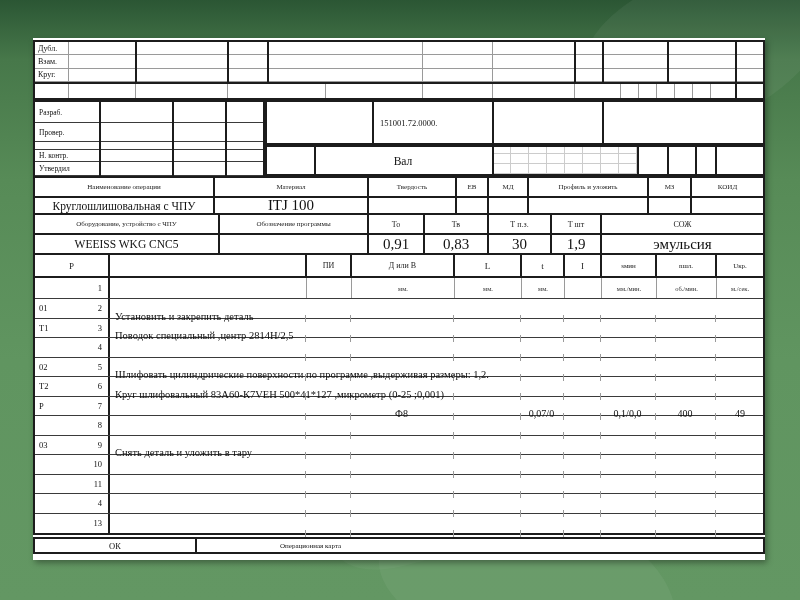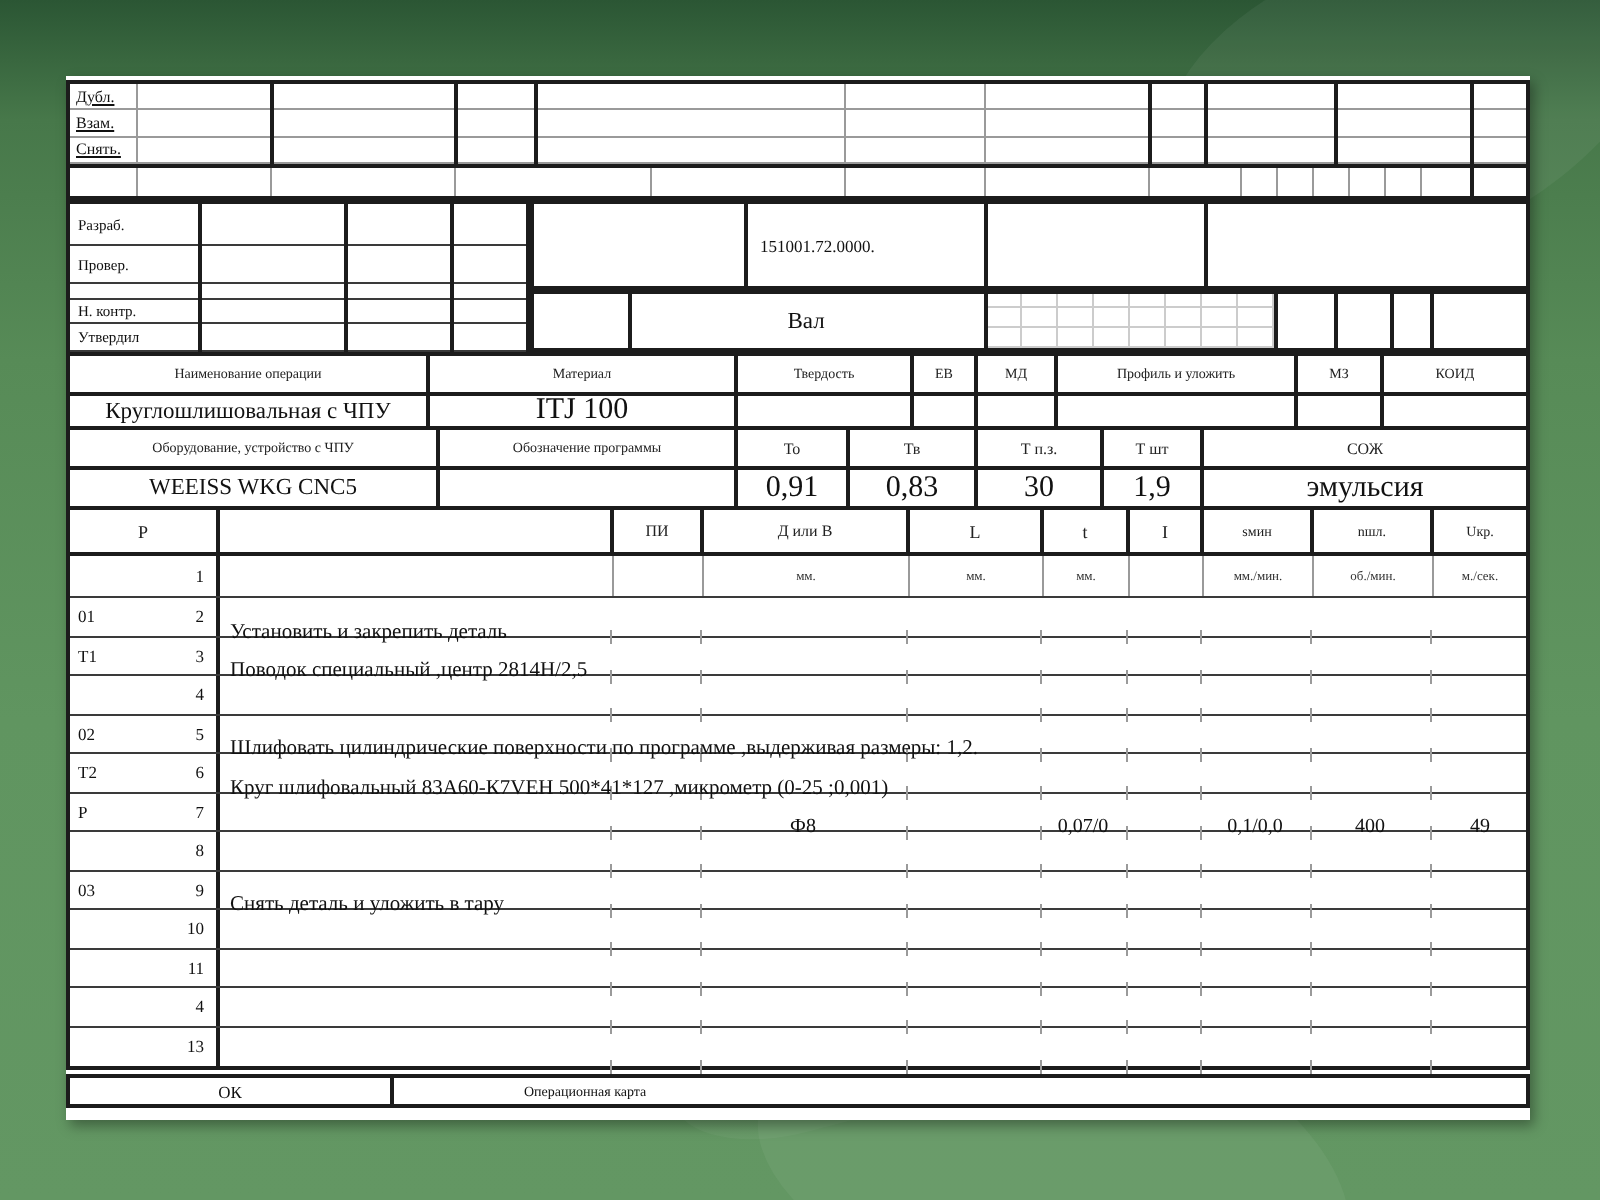--- a/index.html
+++ b/index.html
@@ -18,21 +18,21 @@
   .deco.d2{width:300px;height:160px;right:120px;bottom:-60px;transform:rotate(20deg);}
   .deco.d3{width:180px;height:90px;left:330px;bottom:40px;transform:rotate(-15deg);background:rgba(255,255,255,.04);}
 
   .sheet{position:absolute;left:33px;top:38px;width:732px;height:522px;background:var(--paper);box-shadow:2px 3px 6px rgba(0,0,0,.35);}
   .abs{position:absolute;}
   .v{position:absolute;top:0;bottom:0;width:1px;background:var(--light);}
   .v.b{width:2px;background:var(--bold);}
 
   
   .topstrip{left:0;top:2px;width:732px;height:44px;border:2px solid var(--bold);}
-  .tsrow{height:13.3px;border-bottom:1px solid var(--light);display:flex;align-items:center;text-decoration:underline;}
+  .tsrow{height:13.3px;border-bottom:1px solid var(--light);display:flex;align-items:center;}
   .tsrow:last-child{border-bottom:none;}
   .tslabel{font-size:8px;padding-left:3px;width:33px;}
   .blankstrip{left:0;top:46px;width:732px;height:16px;border:2px solid var(--bold);border-top:none;}
 
   
   .sigblock{left:0;top:62px;width:232px;height:76px;border:2px solid var(--bold);border-bottom:none;}
   .sigrow{border-bottom:1px solid var(--dark);display:flex;align-items:center;}
   .sigrow:last-child{border-bottom:none;}
   .siglabel{font-size:7.5px;padding-left:4px;width:64px;}
 
@@ -61,40 +61,40 @@
   .bodyarea{flex:1;position:relative;margin-top:16px;}
   .brow{display:flex;height:19.5px;border-bottom:1px solid var(--dark);}
   .brow:last-child{border-bottom:none;}
   .tick{position:absolute;top:0;width:1px;height:7px;background:var(--light);}
   .btext{position:absolute;left:5px;top:0;height:100%;display:flex;align-items:center;font-size:10.5px;white-space:nowrap;}
   .bval{position:absolute;top:0;height:100%;display:flex;align-items:center;justify-content:center;font-size:10px;}
 
   
   .footrow{left:0;top:499px;width:732px;height:17px;border:2px solid var(--bold);display:flex;}
   .okcell{width:162px;border-right:2px solid var(--bold);display:flex;align-items:center;justify-content:center;font-size:8.5px;}
-  .oktitle{flex:1;display:flex;align-items:center;padding-left:65px;font-size:7px;}
+  .oktitle{flex:1;display:flex;align-items:center;padding-left:83px;font-size:7px;}
 </style>
 </head>
 <body>
 
 <div class="deco d1"></div>
 <div class="deco d2"></div>
 <div class="deco d3"></div>
 
 <div class="sheet">
 
   <div class="abs topstrip">
     <div class="tsrow">
         <div class="tslabel">Дубл.</div>
       </div>
     <div class="tsrow">
         <div class="tslabel">Взам.</div>
       </div>
     <div class="tsrow">
-        <div class="tslabel">Снять.</div>
+        <div class="tslabel">Круг.</div>
       </div>
     <i class="v" style="left:33px"></i>
     <i class="v b" style="left:100px"></i>
     <i class="v b" style="left:192px"></i>
     <i class="v b" style="left:232px"></i>
     <i class="v" style="left:387px"></i>
     <i class="v" style="left:457px"></i>
     <i class="v b" style="left:539px"></i>
     <i class="v b" style="left:567px"></i>
     <i class="v b" style="left:632px"></i>

